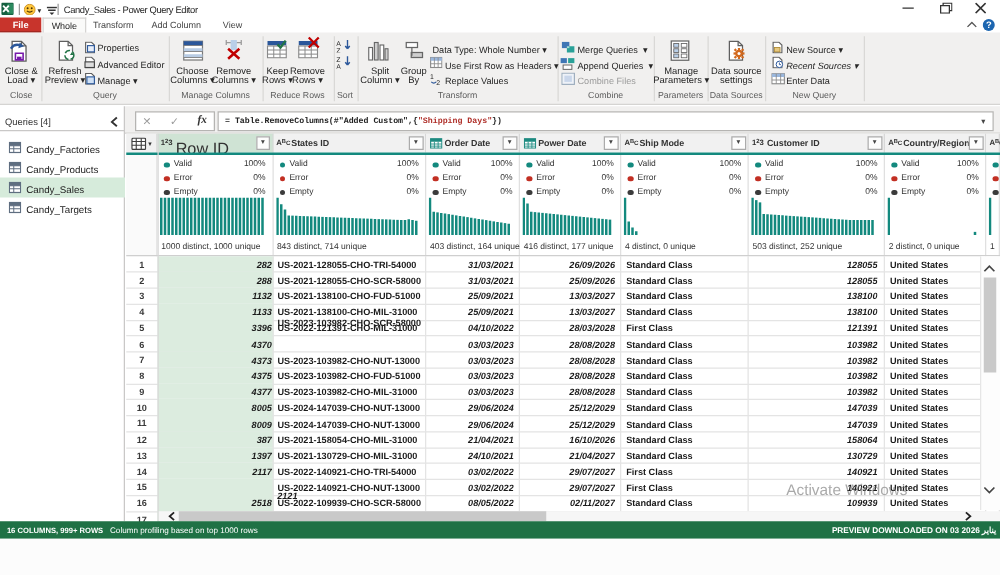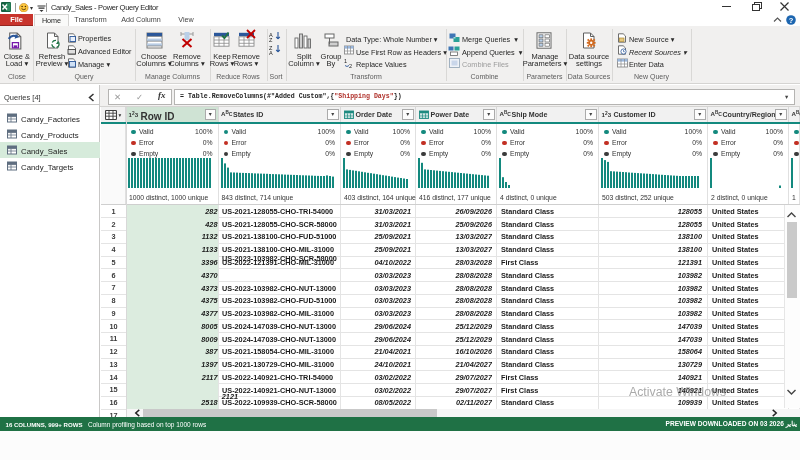--- a/index.html
+++ b/index.html
@@ -42,21 +42,21 @@
 <svg class="abs" style="left:752px;top:2px;" width="10" height="9" viewBox="0 0 10 9">
  <rect x="2.5" y="0.5" width="7" height="6" fill="none" stroke="#333" stroke-width="1"></rect>
  <rect x="0.5" y="2.5" width="7" height="6" fill="#fff" stroke="#333" stroke-width="1"></rect>
 </svg>
 <svg class="abs" style="left:780px;top:2px;" width="9" height="9" viewBox="0 0 9 9">
  <path d="M0.5 0.5 L8.5 8.5 M8.5 0.5 L0.5 8.5" stroke="#333" stroke-width="1.2"></path>
 </svg>
 
 <div class="abs" style="left:0;top:14px;width:800px;height:12px;background:#ffffff;"></div>
 <div class="abs" style="left:0;top:14px;width:33px;height:12px;background:#c8342c;border-bottom:1.6px solid #96251f;color:#fff;font-size:7.4px;font-weight:700;text-align:center;line-height:11px;">File</div>
-<div class="abs" style="left:34px;top:14px;width:35px;height:13px;background:#fafaf9;border:1px solid #d5d4d2;border-bottom:none;font-size:7.2px;color:#1e1e1e;text-align:center;line-height:12px;">Home</div>
+<div class="abs" style="left:34px;top:14px;width:35px;height:13px;background:#fafaf9;border:1px solid #d5d4d2;border-bottom:none;font-size:7.2px;color:#1e1e1e;text-align:center;line-height:12px;">Whole</div>
 <div class="abs" style="left:72px;top:14px;width:37.2px;height:12px;font-size:7.2px;color:#444;text-align:center;line-height:12px;">Transform</div>
 <div class="abs" style="left:118px;top:14px;width:46px;height:12px;font-size:7.2px;color:#444;text-align:center;line-height:12px;">Add Column</div>
 <div class="abs" style="left:170px;top:14px;width:32px;height:12px;font-size:7.2px;color:#444;text-align:center;line-height:12px;">View</div>
 <svg class="abs" style="left:773px;top:17px;" width="9" height="6" viewBox="0 0 9 6">
       <path d="M1 4.5 L4.5 1 L8 4.5" stroke="#555" stroke-width="1.1" fill="none"></path>
     </svg>
 <svg class="abs" style="left:786px;top:15px;" width="10" height="10" viewBox="0 0 10 10">
  <circle cx="5" cy="5" r="4.8" fill="#1d66b0"></circle>
  <text x="5" y="7.6" font-size="7.5" font-weight="bold" fill="#fff" text-anchor="middle" font-family="Liberation Sans">?</text>
 </svg>
@@ -285,21 +285,21 @@
     <div class="abs" style="left:21px;top:162.8px;font-size:7.8px;color:#222;">Candy_Targets</div>
     <div class="abs" style="left:101px;top:107px;width:699px;height:310px;background:#fff;"></div>
     <div class="hcell" style="left:101px;width:25px;"></div>
 <svg class="abs" style="left:105px;top:109.5px;" width="12" height="10" viewBox="0 0 12 10">
  <rect x="0.5" y="0.5" width="11" height="9" rx="1" fill="#fff" stroke="#3f3f3f" stroke-width="1.1"></rect>
  <path d="M0.5 3.2 H11.5 M0.5 6.2 H11.5 M4 0.5 V9.5 M8 0.5 V9.5" stroke="#3f3f3f" stroke-width="0.9"></path>
     </svg>
 <div class="abs" style="left:118.5px;top:111.5px;font-size:5.5px;color:#333;">▾</div>
     <div class="hcell" style="left:126px;width:92.5px;background:#cfe3d4;"></div>
     <div class="abs" style="left:128.5px;top:111px;font-size:6.2px;color:#333;font-weight:700;">1<span style="font-size:4.8px;vertical-align:2px;">2</span>3</div>
-    <div class="abs" style="left:140.5px;top:110.5px;font-size:10px;font-weight:700;color:#333;white-space:nowrap;text-align:right;">Row ID</div>
+    <div class="abs" style="left:140.5px;top:110.5px;font-size:13px;font-weight:400;color:#333;white-space:nowrap;text-align:right;">Row ID</div>
     <div class="fbtn" style="left:204.5px;top:109px;">▾</div>
     <div class="hcell" style="left:218.5px;width:122.5px;background:#f1f1f1;"></div>
     <div class="abs" style="left:221.0px;top:110px;font-size:6.2px;color:#333;font-weight:700;">A<span style="font-size:4.6px;vertical-align:2.2px;">B</span><span style="font-size:5px;">C</span></div>
     <div class="abs" style="left:233.0px;top:110.5px;font-size:7.1px;font-weight:700;color:#333;white-space:nowrap;">States ID</div>
     <div class="fbtn" style="left:327px;top:109px;">▾</div>
     <div class="hcell" style="left:341px;width:75px;background:#f1f1f1;"></div>
     <svg class="abs" style="left:343.5px;top:110px;" width="10" height="9" viewBox="0 0 10 9">
       <rect x="0.5" y="1" width="9" height="7.5" fill="#fff" stroke="#1d8a80" stroke-width="0.9"></rect>
       <rect x="0.5" y="1" width="9" height="2.4" fill="#1d8a80"></rect>
       <path d="M0.5 5.2 H9.5 M0.5 6.9 H9.5 M3.5 3.4 V8.5 M6.5 3.4 V8.5" stroke="#1d8a80" stroke-width="0.7"></path>
@@ -588,21 +588,21 @@
     <div class="cell num" style="left:126px;top:206.9px;width:91.5px;">282</div>
     <div class="cell" style="left:222px;top:206.9px;width:118px;">US-2021-128055-CHO-TRI-54000</div>
     <div class="cell num" style="left:341px;top:206.9px;width:70px;">31/03/2021</div>
     <div class="cell num" style="left:416px;top:206.9px;width:76px;">26/09/2026</div>
     <div class="cell" style="left:501px;top:206.9px;width:95px;">Standard Class</div>
     <div class="cell num" style="left:599px;top:206.9px;width:103px;">128055</div>
     <div class="cell" style="left:712px;top:206.9px;width:75px;">United States</div>
     <div class="gut" style="left:101px;top:219.5px;width:25px;">2</div>
     <div class="abs" style="left:101px;top:230.0px;width:688px;height:1px;background:#e4e4e4;"></div>
     <div class="abs" style="left:126px;top:217.3px;width:92.5px;height:12.76px;background:#dcecdf;"></div>
-    <div class="cell num" style="left:126px;top:219.7px;width:91.5px;">428</div>
+    <div class="cell num" style="left:126px;top:219.7px;width:91.5px;">288</div>
     <div class="cell" style="left:222px;top:219.7px;width:118px;">US-2021-128055-CHO-SCR-58000</div>
     <div class="cell num" style="left:341px;top:219.7px;width:70px;">31/03/2021</div>
     <div class="cell num" style="left:416px;top:219.7px;width:76px;">25/09/2026</div>
     <div class="cell" style="left:501px;top:219.7px;width:95px;">Standard Class</div>
     <div class="cell num" style="left:599px;top:219.7px;width:103px;">128055</div>
     <div class="cell" style="left:712px;top:219.7px;width:75px;">United States</div>
     <div class="gut" style="left:101px;top:232.2px;width:25px;">3</div>
     <div class="abs" style="left:101px;top:242.8px;width:688px;height:1px;background:#e4e4e4;"></div>
     <div class="abs" style="left:126px;top:230.0px;width:92.5px;height:12.76px;background:#dcecdf;"></div>
     <div class="cell num" style="left:126px;top:232.4px;width:91.5px;">1132</div>

